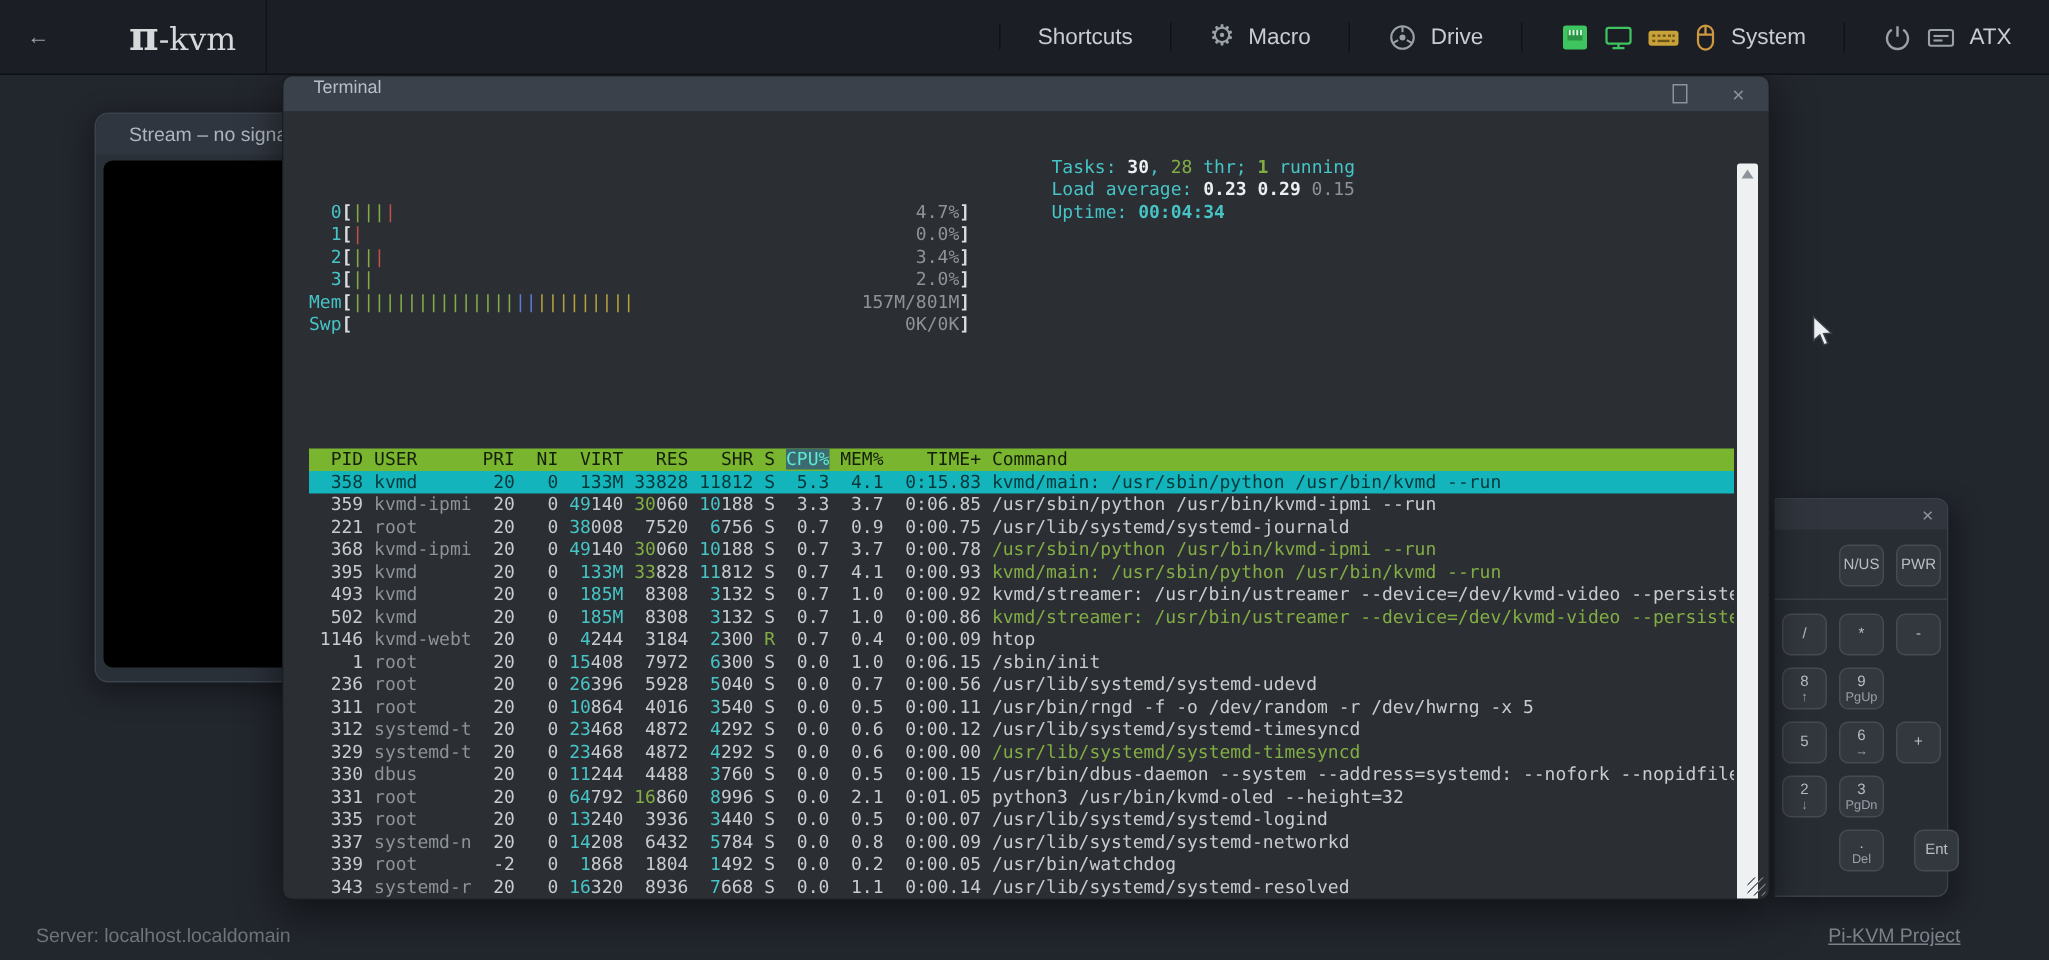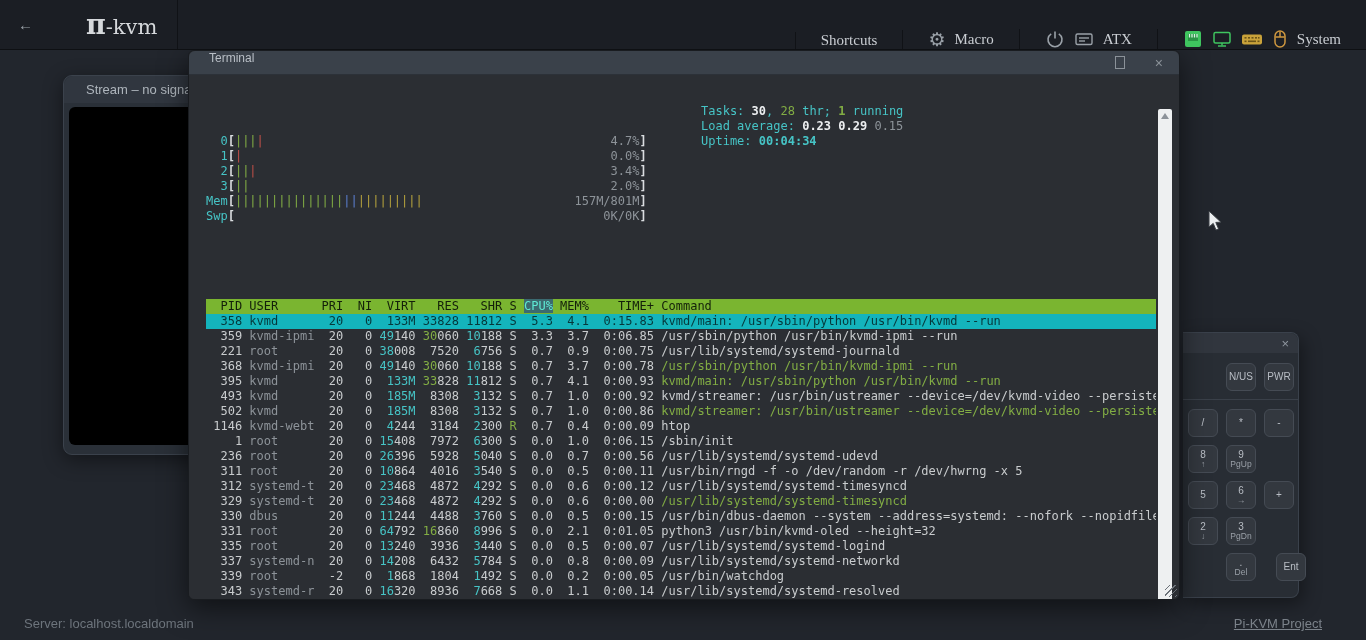--- a/index.html
+++ b/index.html
@@ -6,21 +6,21 @@
   html,body { width:1366px; height:640px; overflow:hidden; }
   body { position:relative; background:#22262d; font-family:"Liberation Sans",sans-serif; }
 
   
   .navbar { position:absolute; top:0; left:0; width:1366px; height:50px; background:#1b1e24;
             display:flex; align-items:stretch; border-bottom:1px solid #0e1013; z-index:20; }
   .logo-area { display:flex; align-items:center; gap:12px; padding:0 20px 0 18px; border-right:1px solid #101216; }
   .back-arrow { color:#9aa1a8; font-size:15px; cursor:pointer; }
   .logo { font-family:"DejaVu Serif",serif; color:#d6d9dc; font-size:21px; white-space:nowrap;margin-left:41px; }
   .logo b { font-size:27px; font-weight:bold; }
-  .nav-menu { margin-left:auto; display:flex; align-items:flex-end;font-family:Liberation Serif, serif; }
+  .nav-menu { margin-left:auto; display:flex; align-items:center; }
   .nav-item { display:flex; align-items:center; gap:9px; padding:0 25px; border-left:1px solid #101216;
               color:#c9cdd2; font-size:15px; cursor:pointer; white-space:nowrap; }
   .nav-item .icon { display:inline-flex; align-items:center; }
   .gear-glyph { font-size:19px; color:#9aa1a8; line-height:1; }
 
   
   .stream-window { position:absolute; left:63px; top:75px; width:240px; height:380px; background:#2a3038;
                    border:1px solid #3b424c; border-radius:9px; z-index:1; box-shadow:0 5px 20px rgba(0,0,0,.45); }
   .stream-title { height:27px; line-height:27px; padding-left:22px; color:#aeb5bc; font-size:13px;
                   background:#30363f; border-radius:9px 9px 0 0; white-space:nowrap; overflow:hidden; }
@@ -76,21 +76,21 @@
   .keypad-title { height:20px; background:#31363e; display:flex; align-items:center; border-radius:0 8px 0 0; }
   .keypad-close { margin-left:auto; padding-right:9px; color:#9097a0; font-size:13px; cursor:pointer; line-height:1; }
   .keypad-sep { position:absolute; left:0; right:0; top:66px; border-top:1px solid #3a4049; }
   .key { position:absolute; width:30px; height:28px; background:#33383f; border:1px solid #454b54; border-radius:6px;
          color:#b9bec5; display:flex; flex-direction:column; align-items:center; justify-content:center;
          font-size:10px; line-height:10px; cursor:pointer; }
   .key .sub { font-size:8.5px; color:#9aa0a8; line-height:9px; }
 
   
   .footer-server { position:absolute; left:24px; bottom:9px; color:#6d747c; font-size:13px; }
-  .footer-link { position:absolute; right:44px; bottom:9px; color:#7b828a; font-size:13px; text-decoration:underline; cursor:pointer; }
+  .footer-link { position:absolute; right:59px; bottom:9px; color:#7b828a; font-size:13px; text-decoration:underline; cursor:pointer; }
 
   .cursor { position:absolute; left:1208px; top:210px; z-index:100; pointer-events:none; }
 </style>
 </head>
 <body>
 
 <div class="navbar">
   <div class="logo-area">
     <span class="back-arrow">←</span>
     <span class="logo"><b>π</b><span>-kvm</span></span>
@@ -100,33 +100,27 @@
         <span>Shortcuts</span>
       </div>
       <div class="nav-item">
         <span class="icon">
           <span class="gear-glyph">⚙</span>
         </span>
         <span>Macro</span>
       </div>
       <div class="nav-item">
         <span class="icon">
-          <svg width="20" height="20" viewBox="0 0 20 20" fill="none" stroke="#9aa1a8" stroke-width="1.6">
-            <path d="M10 2.5v7"></path>
-            <path d="M6.2 4.8a7 7 0 1 0 7.6 0"></path>
-          </svg>
-        </span>
-        <span class="icon">
-          <svg width="20" height="18" viewBox="0 0 20 18" fill="none" stroke="#9aa1a8" stroke-width="1.4">
-            <rect x="2" y="4" width="16" height="10.5" rx="1.5"></rect>
-            <line x1="5" y1="8" x2="15" y2="8"></line>
-            <line x1="5" y1="11" x2="11" y2="11"></line>
-          </svg>
-        </span>
-        <span>ATX</span>
+          <svg width="20" height="20" viewBox="0 0 20 20" fill="none" stroke="#9aa1a8" stroke-width="1.4">
+            <circle cx="10" cy="10" r="7.5"></circle>
+            <circle cx="10" cy="10" r="2" fill="#9aa1a8" stroke="none"></circle>
+            <path d="M10 2.5v4M3.6 13.8l3.5-2M16.4 13.8l-3.5-2"></path>
+          </svg>
+        </span>
+        <span>Drive</span>
       </div>
       <div class="nav-item">
         <span class="icon">
           <svg width="20" height="20" viewBox="0 0 20 20">
             <rect x="2" y="2" width="16" height="16" rx="2" fill="#3fc55f"></rect>
             <rect x="5" y="5" width="10" height="7" fill="#2a9445"></rect>
             <g stroke="#d8f5e0" stroke-width="1.3">
               <line x1="6.5" y1="5" x2="6.5" y2="8.5"></line>
               <line x1="9" y1="5" x2="9" y2="8.5"></line>
               <line x1="11.5" y1="5" x2="11.5" y2="8.5"></line>
@@ -158,20 +152,36 @@
         </span>
         <span class="icon">
           <svg width="16" height="20" viewBox="0 0 16 20" fill="none" stroke="#d0983f" stroke-width="1.5">
             <rect x="3" y="2" width="10" height="16" rx="5"></rect>
             <line x1="8" y1="2.5" x2="8" y2="8"></line>
             <line x1="3.5" y1="8" x2="12.5" y2="8"></line>
           </svg>
         </span>
         <span>System</span>
       </div>
+      <div class="nav-item">
+        <span class="icon">
+          <svg width="20" height="20" viewBox="0 0 20 20" fill="none" stroke="#9aa1a8" stroke-width="1.6">
+            <path d="M10 2.5v7"></path>
+            <path d="M6.2 4.8a7 7 0 1 0 7.6 0"></path>
+          </svg>
+        </span>
+        <span class="icon">
+          <svg width="20" height="18" viewBox="0 0 20 18" fill="none" stroke="#9aa1a8" stroke-width="1.4">
+            <rect x="2" y="4" width="16" height="10.5" rx="1.5"></rect>
+            <line x1="5" y1="8" x2="15" y2="8"></line>
+            <line x1="5" y1="11" x2="11" y2="11"></line>
+          </svg>
+        </span>
+        <span>ATX</span>
+      </div>
     </div>
 </div>
 
 <div class="stream-window">
   <div class="stream-title">Stream – no signal</div>
   <div class="stream-video"></div>
 </div>
 
 <div class="keypad-window">
   <div class="keypad-title">

